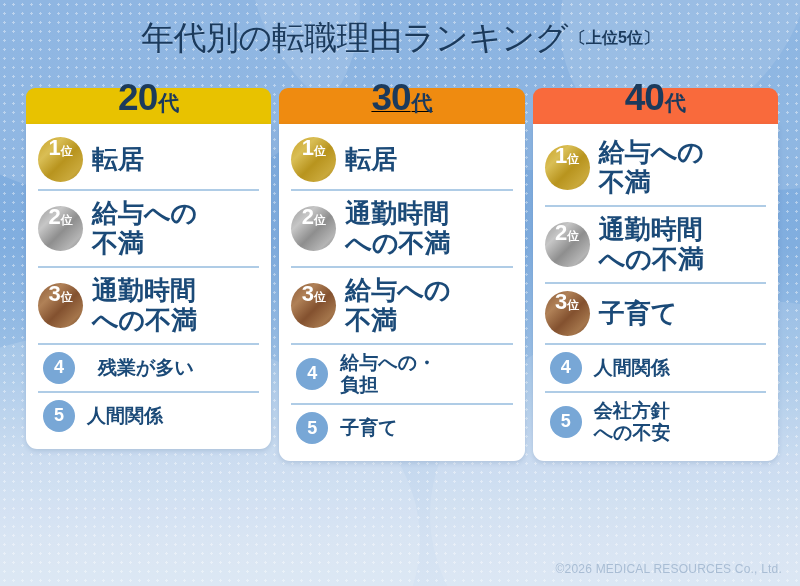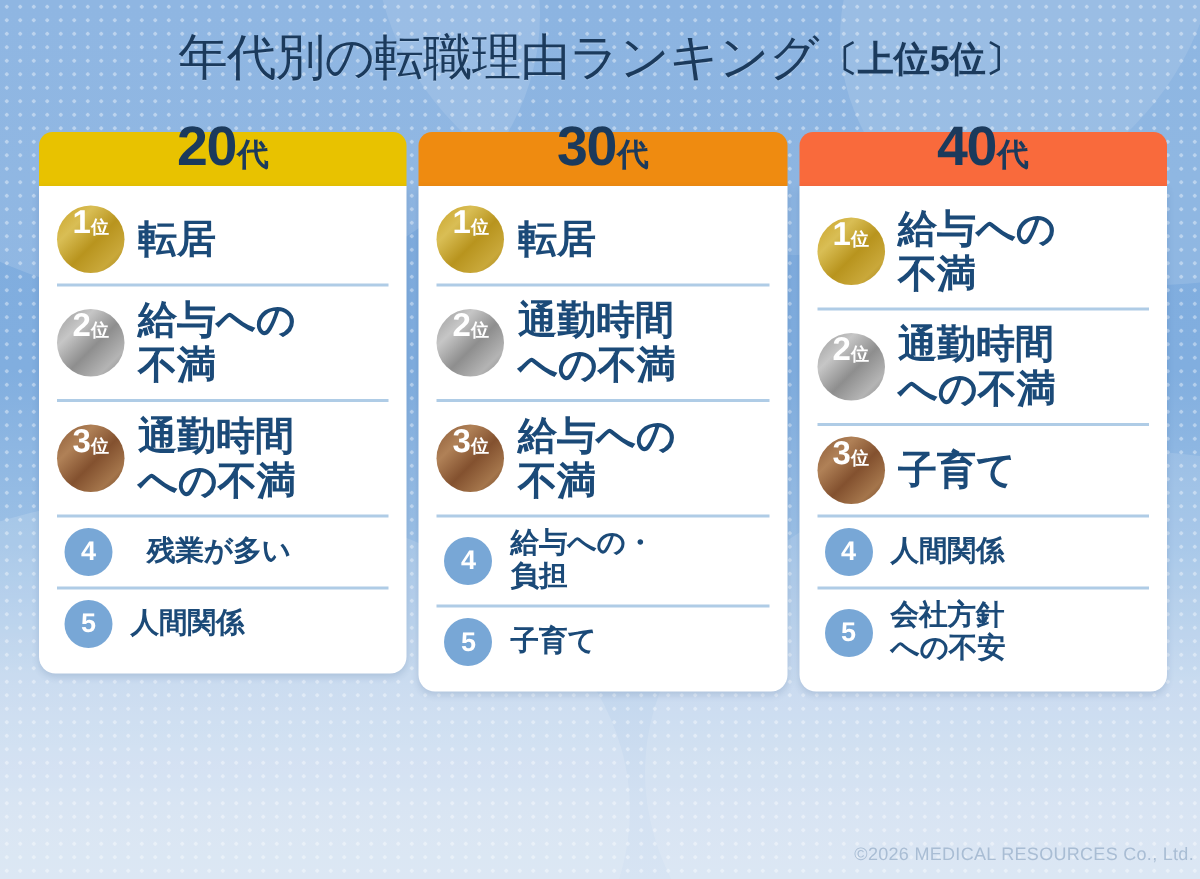--- a/index.html
+++ b/index.html
@@ -58,21 +58,21 @@
   }
   .title-main {
     font-size: 33px;
     font-weight: normal;
     color: #1B3A5C;
     letter-spacing: -0.5px;
     vertical-align: middle;
     text-shadow: 0 1px 0 rgba(255,255,255,0.18);
   }
   .title-sub {
-    font-size: 24px;
+    font-size: 16px;
     font-weight: bold;
     color: #1B3A5C;
     vertical-align: middle;
     margin-left: 2px;
   }
 
   
   .columns {
     position: absolute;
     top: 88px;
@@ -167,21 +167,21 @@
     color: #1B4A78;
     font-weight: bold;
     line-height: 1.17;
   }
   .rank-row.top .rank-label   { font-size: 26px; }
   .rank-row.lower .rank-label { font-size: 19px; margin-left: 3px; }
 
   
   .footer {
     position: absolute;
-    right: 4px;
+    right: 18px;
     bottom: 10px;
     font-size: 12px;
     color: #A9BDD4;
     letter-spacing: 0.2px;
     z-index: 5;
   }
 </style>
 </head>
 <body>
 
@@ -231,21 +231,21 @@
             <div class="badge-plain">4</div>
             <div class="rank-label" style="white-space: pre-line; margin-left: 14px;">残業が多い</div>
           </div>
           <div class="rank-row lower">
             <div class="badge-plain">5</div>
             <div class="rank-label" style="white-space: pre-line;">人間関係</div>
           </div>
         </div>
       </div>
       <div class="column">
-        <div class="col-header" style="background: rgb(239, 139, 16);">
+        <div class="col-header" style="background: rgb(239, 139, 16); text-decoration: underline;">
           <div class="col-header-text"><span class="age-num">30</span><span class="age-unit">代</span></div>
         </div>
         <div class="card">
           <div class="rank-row top">
             <div class="badge badge-gold">
               <span class="b-num">1</span>
               <span class="b-unit">位</span>
             </div>
             <div class="rank-label" style="white-space: pre-line;">転居</div>
           </div>

